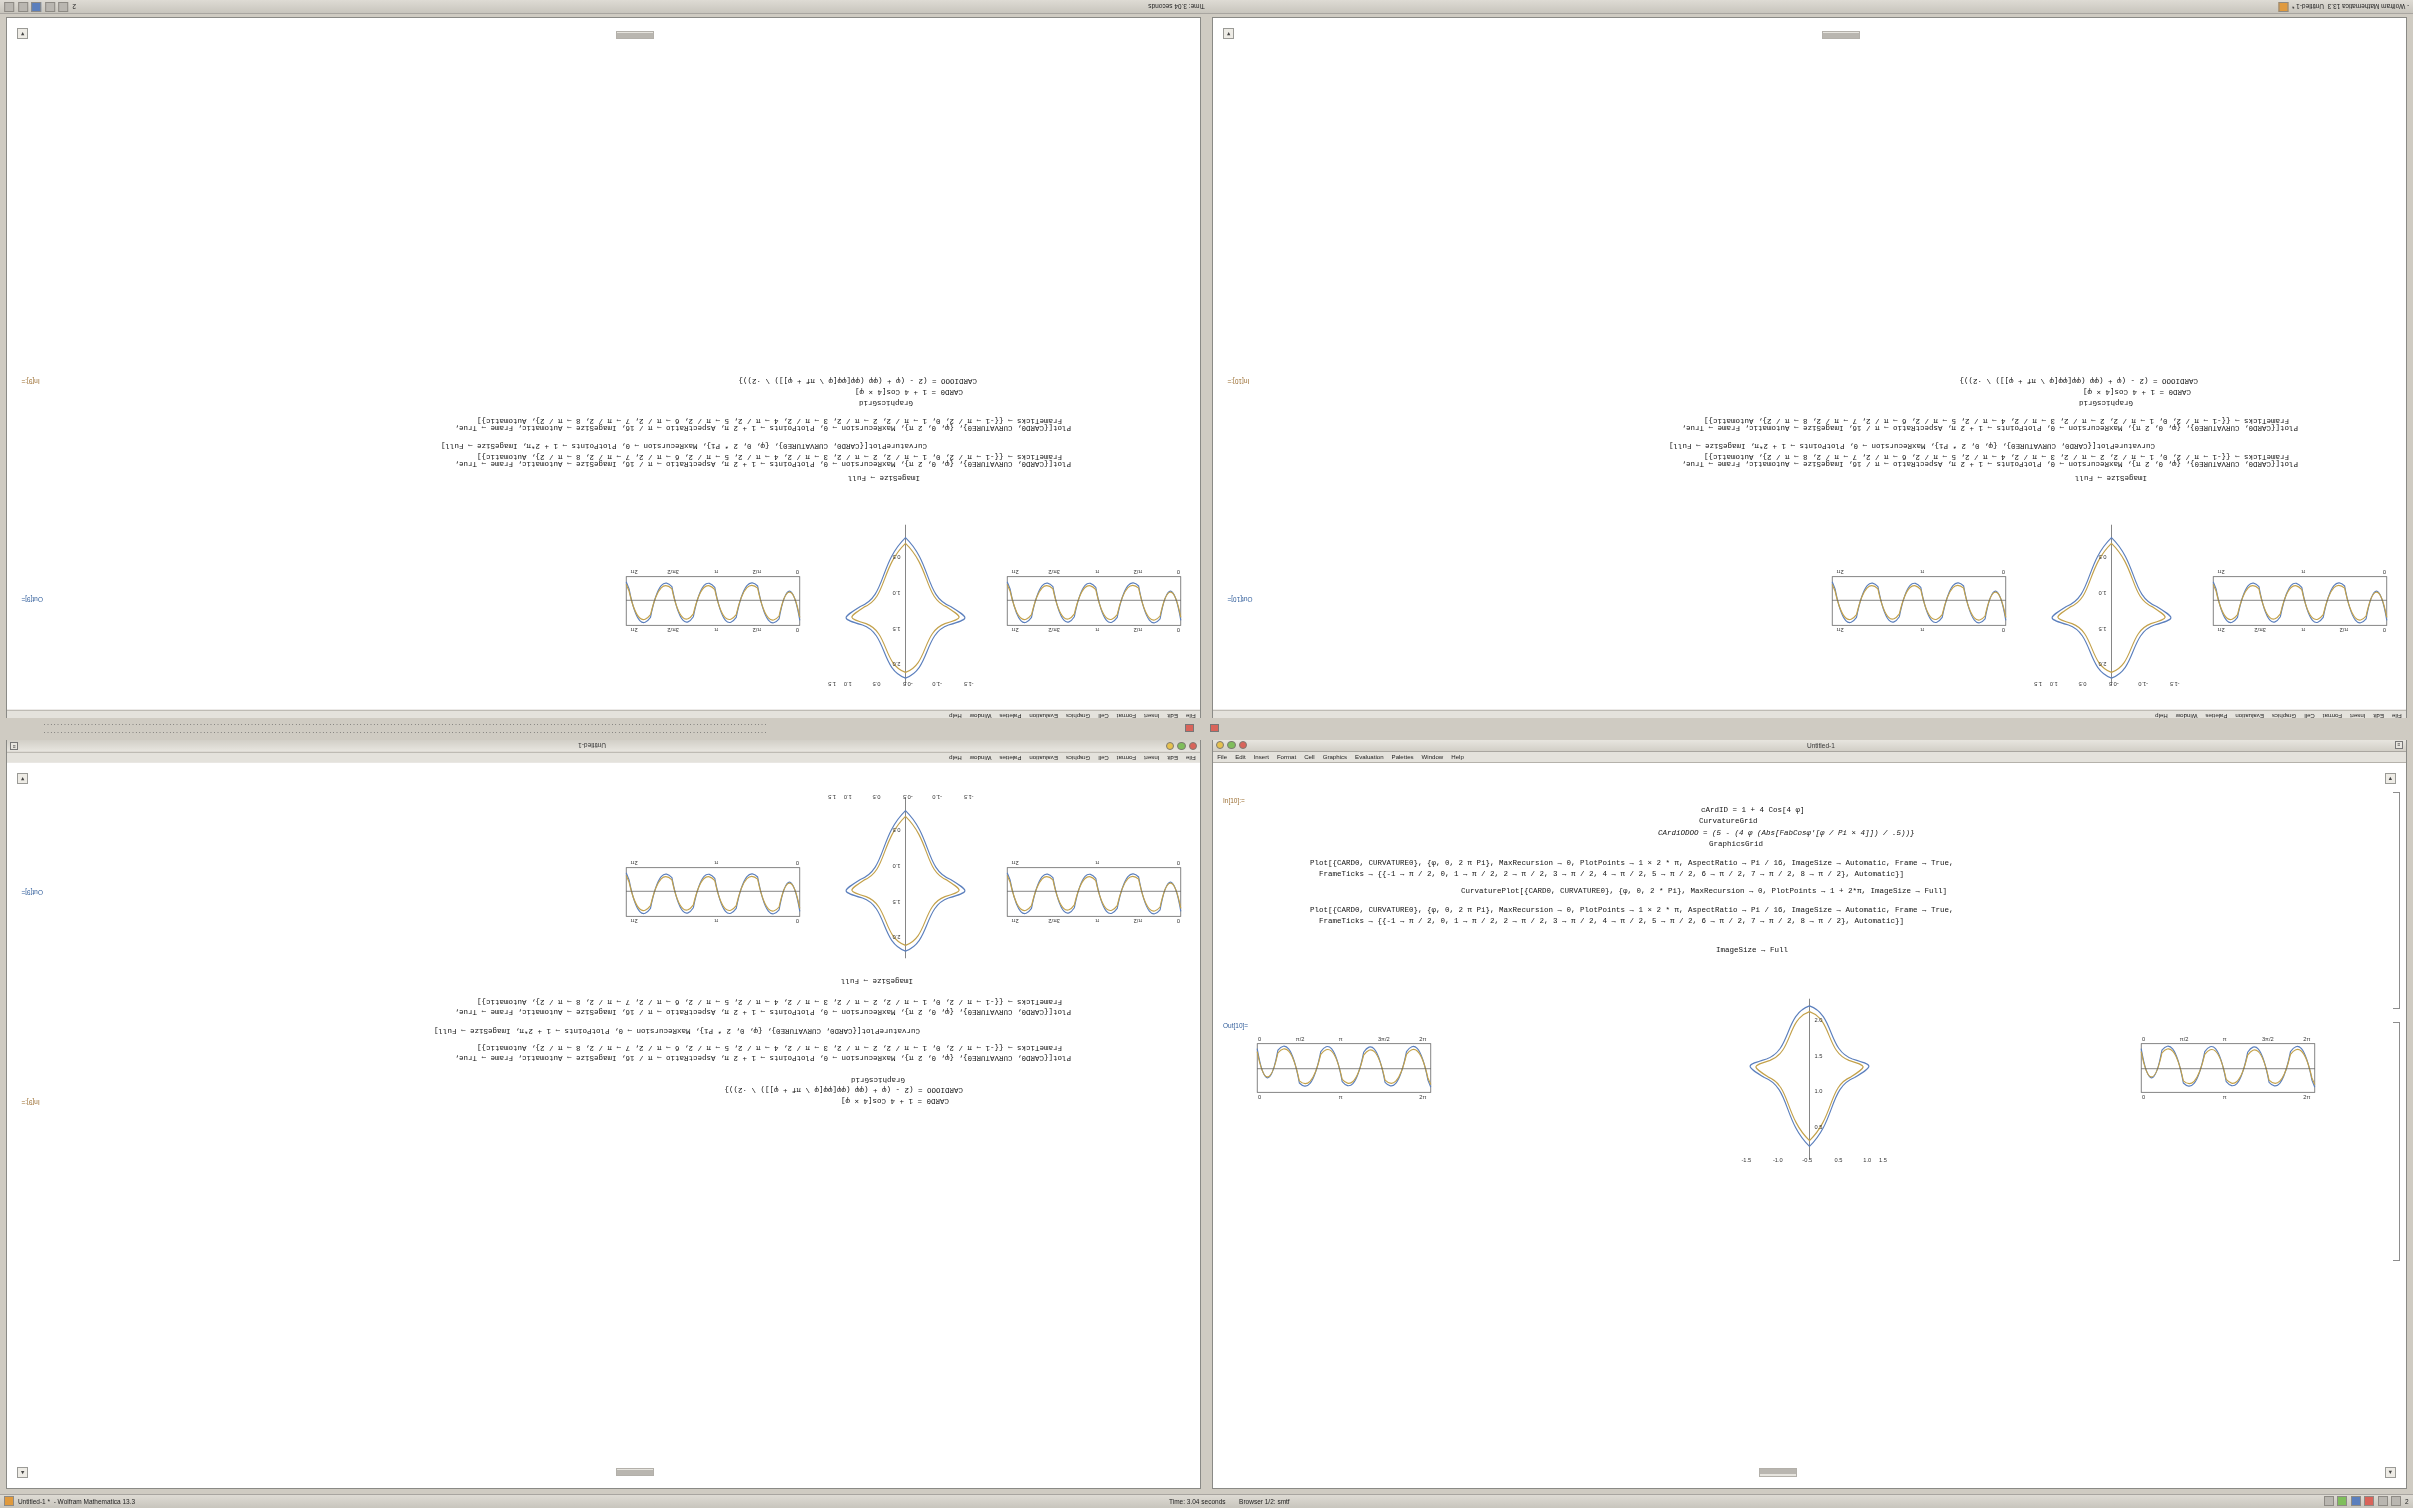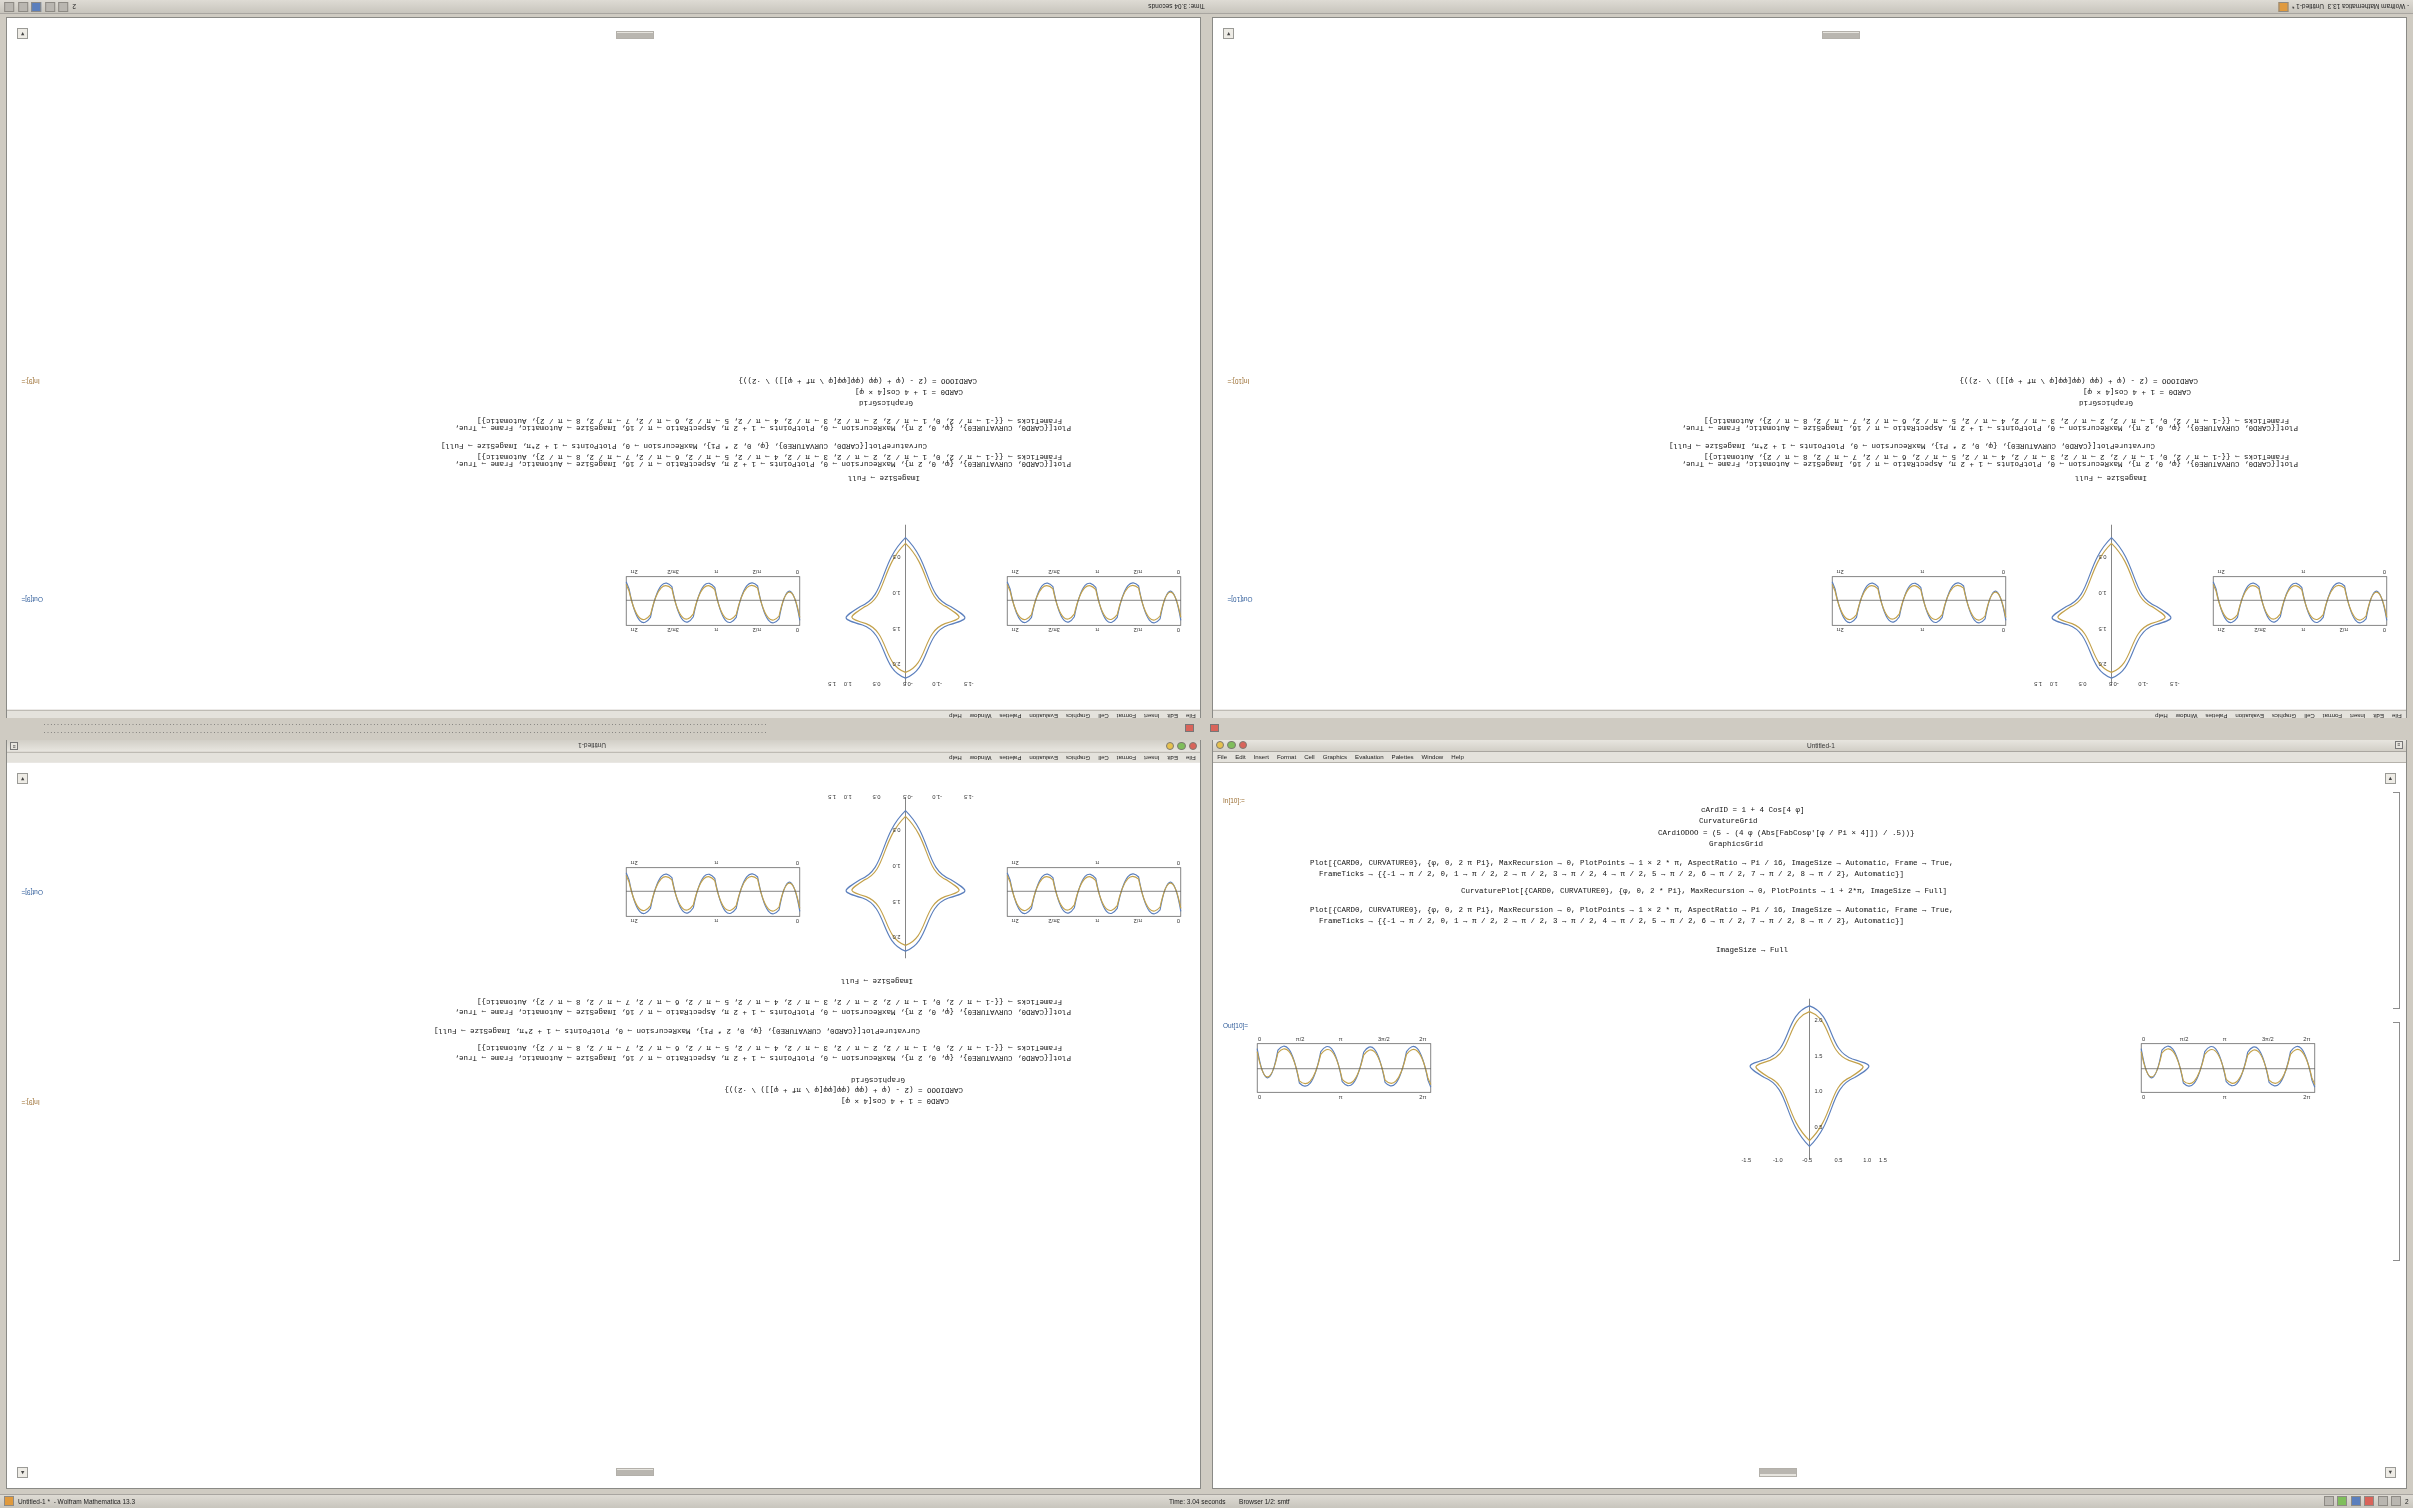--- a/index.html
+++ b/index.html
@@ -495,21 +495,21 @@
 
         <div class="cellbracket" style="right:5.7px;top:29px;height:215px;"></div>
         <div class="cellbracket" style="right:5.7px;top:259px;height:237px;"></div>
 
         <div class="code" style="left:488px;top:32px;">
 <span>cArdID = 1 + 4 Cos[4 φ]</span>
         </div>
         <div class="code" style="left:480px;top:43px;margin-left:6px;">
 <span>CurvatureGrid</span>
         </div>
-        <div class="code" style="left:445px;top:55px;">
+        <div class="code" style="left:445px;top:55px;font-style:italic;">
 <span>CArdiODOO = (5 - (4 φ (Abs[FabCosφ'[φ / Pi × 4]]) / .5))}</span>
         </div>
         <div class="code" style="left:496px;top:66px;">
 <span>GraphicsGrid</span>
         </div>
         <div class="code" style="left:97px;top:85px;">
 <span>Plot[{CARD0, CURVATURE0}, {φ, 0, 2 π Pi}, MaxRecursion → 0, PlotPoints → 1 × 2 * π, AspectRatio → Pi / 16, ImageSize → Automatic, Frame → True,</span>
         </div>
         <div class="code" style="left:97px;top:96px;">
 <span>  FrameTicks → {{-1 → π / 2, 0, 1 → π / 2, 2 → π / 2, 3 → π / 2, 4 → π / 2, 5 → π / 2, 6 → π / 2, 7 → π / 2, 8 → π / 2}, Automatic}]</span>

